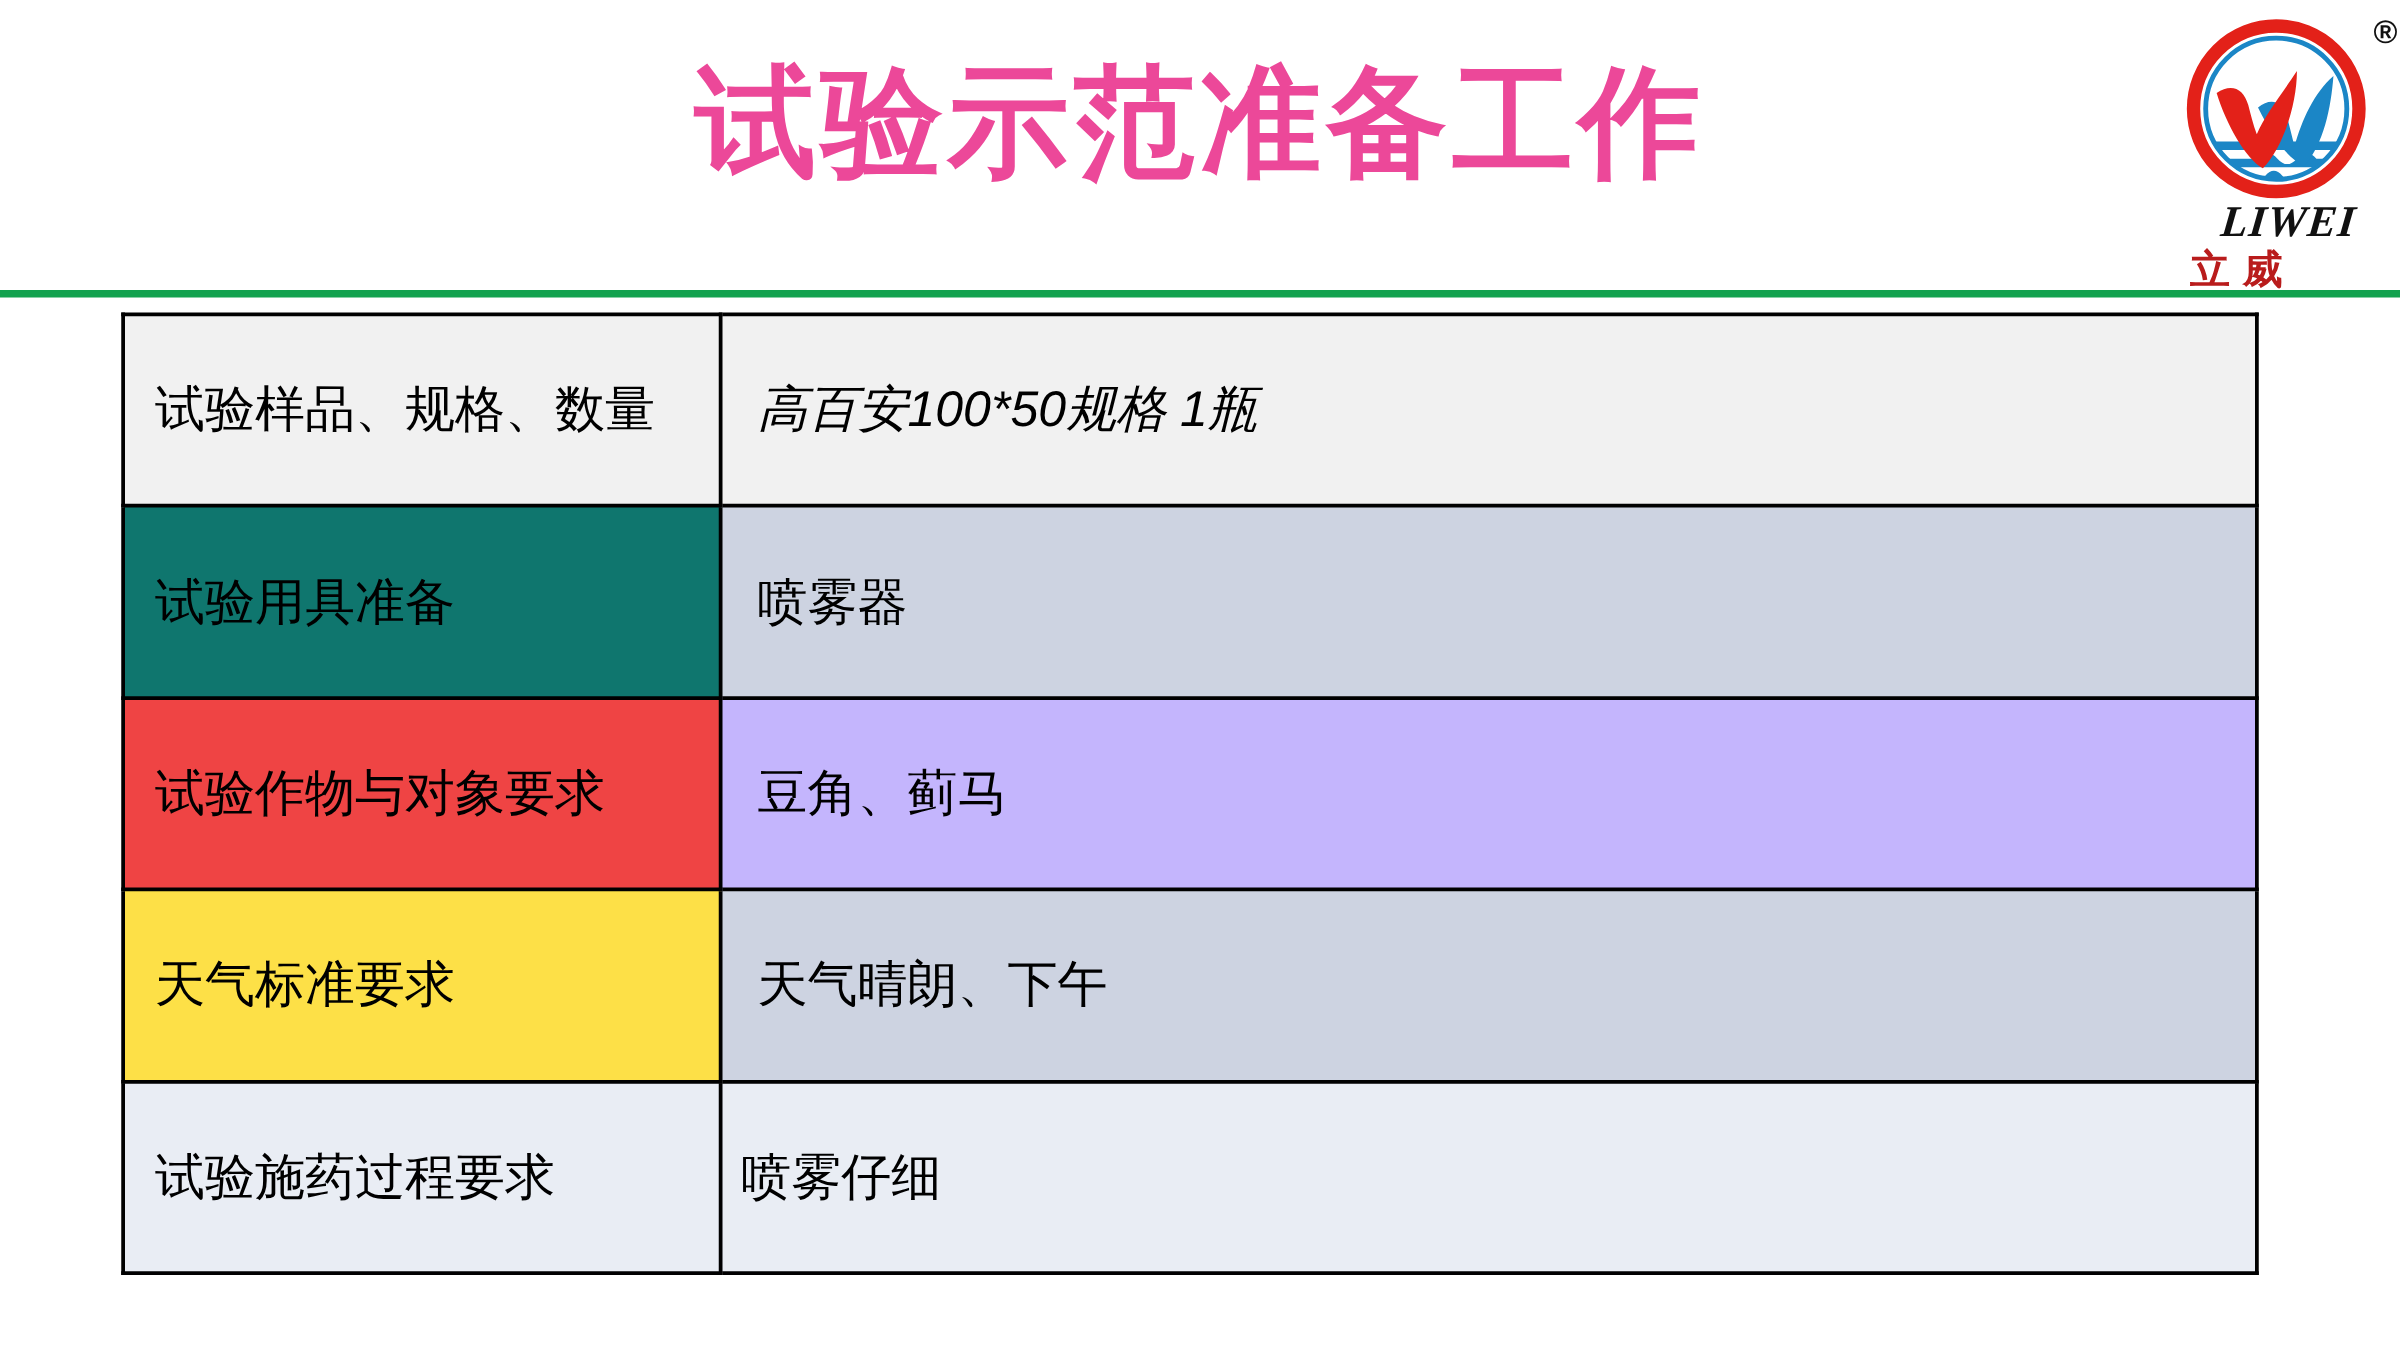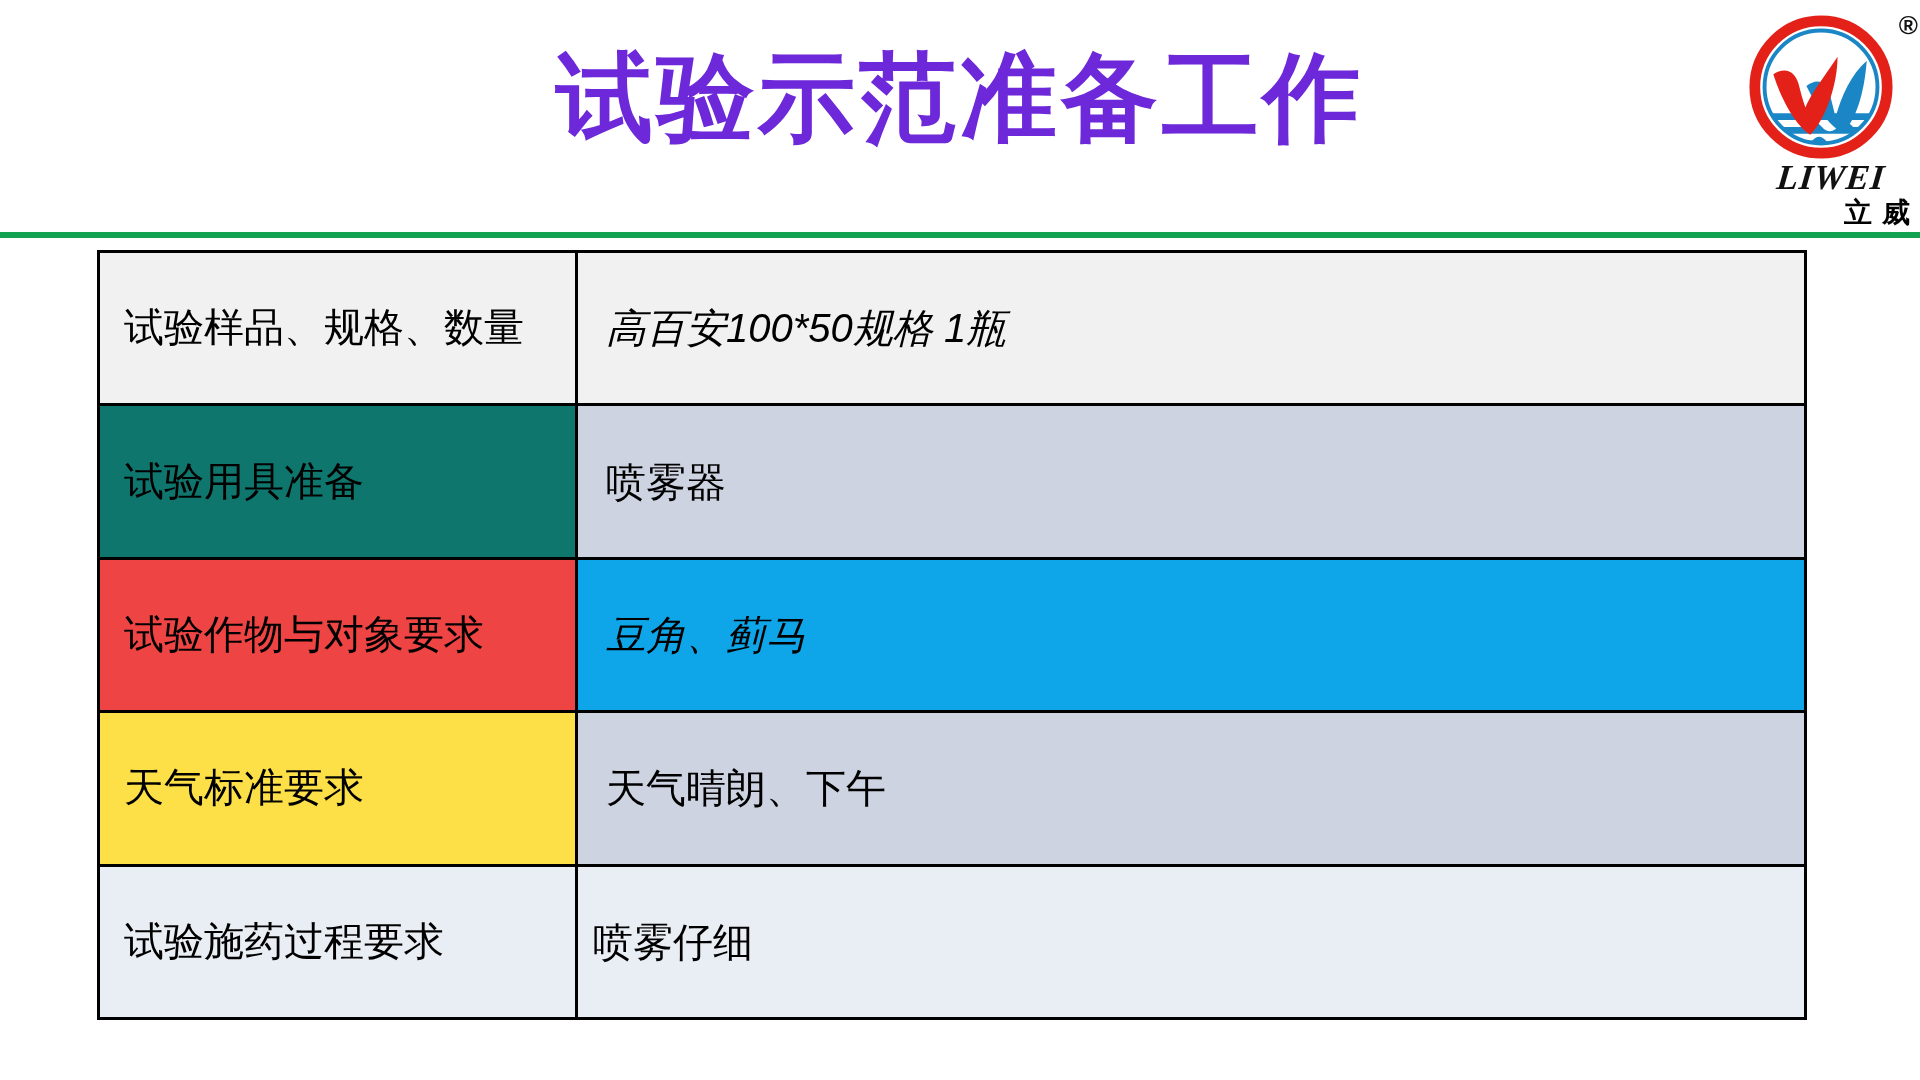--- a/index.html
+++ b/index.html
@@ -2,21 +2,21 @@
 <html><head>
 <meta charset="utf-8">
 <style>
   * { margin: 0; padding: 0; box-sizing: border-box; }
   html, body { width: 1920px; height: 1080px; background: #ffffff; overflow: hidden; }
   body { font-family: "Liberation Serif", "DejaVu Serif", serif; position: relative; }
 
   .slide-title {
     position: absolute; left: 0; right: 0; top: 34px;
     text-align: center;
-    font-size: 97px; font-weight: 700; color: #6d28d9;
+    font-size: 97px; font-weight: 700; color: #ec4899;
     font-family: "Liberation Serif", "DejaVu Serif", serif;
     letter-spacing: 4px;
   }
 
   .green-rule {
     position: absolute; left: 0; top: 232px;
     width: 1920px; height: 6px; background: #13a24f;
   }
 
   
@@ -31,22 +31,22 @@
     position: absolute; left: 0; right: 0; top: 150px;
     text-align: center;
     font-size: 35px; font-weight: 700; font-style: italic;
     font-family: "Liberation Serif", serif;
     color: #111; letter-spacing: 1px;
     transform: skewX(-6deg);
     white-space: nowrap;
   }
   .logo-cjk {
     position: absolute; left: 0; right: 0; top: 186px;
-    text-align: right;
-    font-size: 28px; font-weight: 700; color: #000000;
+    text-align: left;
+    font-size: 32px; font-weight: 700; color: #b91c1c;
     letter-spacing: 10px; text-indent: 10px;
     font-family: "Liberation Sans", sans-serif;
     white-space: nowrap;
   }
 
   
   .prep-table {
     position: absolute; left: 97px; top: 250px;
     width: 1710px; height: 770px;
     border-collapse: collapse; table-layout: fixed;
@@ -110,21 +110,21 @@
     <tr class="row-0">
       <td class="label-cell" style="background: rgb(241, 241, 241);">试验样品、规格、数量</td>
       <td class="value-cell" style="background: rgb(241, 241, 241); font-style: italic;">高百安100*50规格 1瓶</td>
     </tr>
     <tr class="row-1">
       <td class="label-cell" style="background: #0f766e;">试验用具准备</td>
       <td class="value-cell" style="background: rgb(205, 211, 225);">喷雾器</td>
     </tr>
     <tr class="row-2">
       <td class="label-cell" style="background: #ef4444;">试验作物与对象要求</td>
-      <td class="value-cell" style="background: #0ea5e9; font-style: italic;">豆角、蓟马</td>
+      <td class="value-cell" style="background: #c4b5fd;">豆角、蓟马</td>
     </tr>
     <tr class="row-3">
       <td class="label-cell" style="background: #fde047;">天气标准要求</td>
       <td class="value-cell" style="background: rgb(205, 211, 225);">天气晴朗、下午</td>
     </tr>
     <tr class="row-4">
       <td class="label-cell" style="background: rgb(233, 237, 244);">试验施药过程要求</td>
       <td class="value-cell" style="background: rgb(233, 237, 244); padding-left: 15px;">喷雾仔细</td>
     </tr>
   </tbody>

